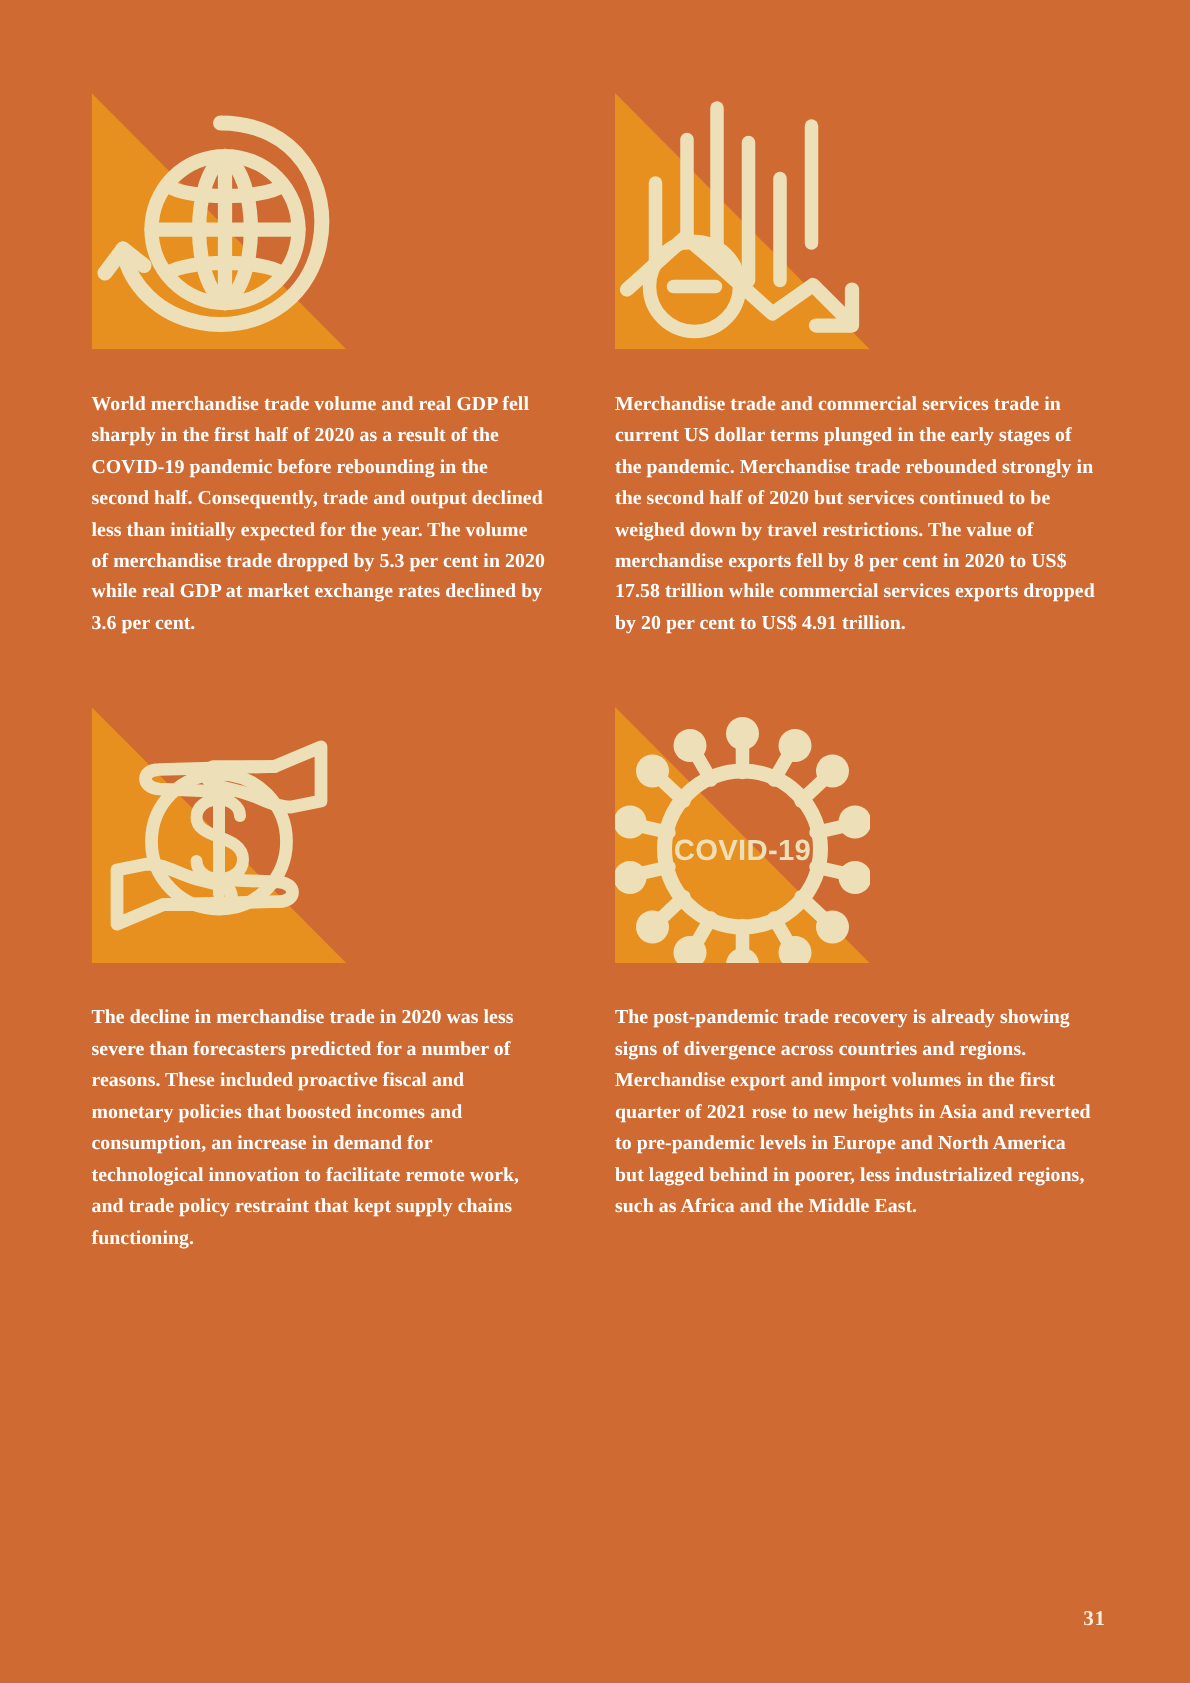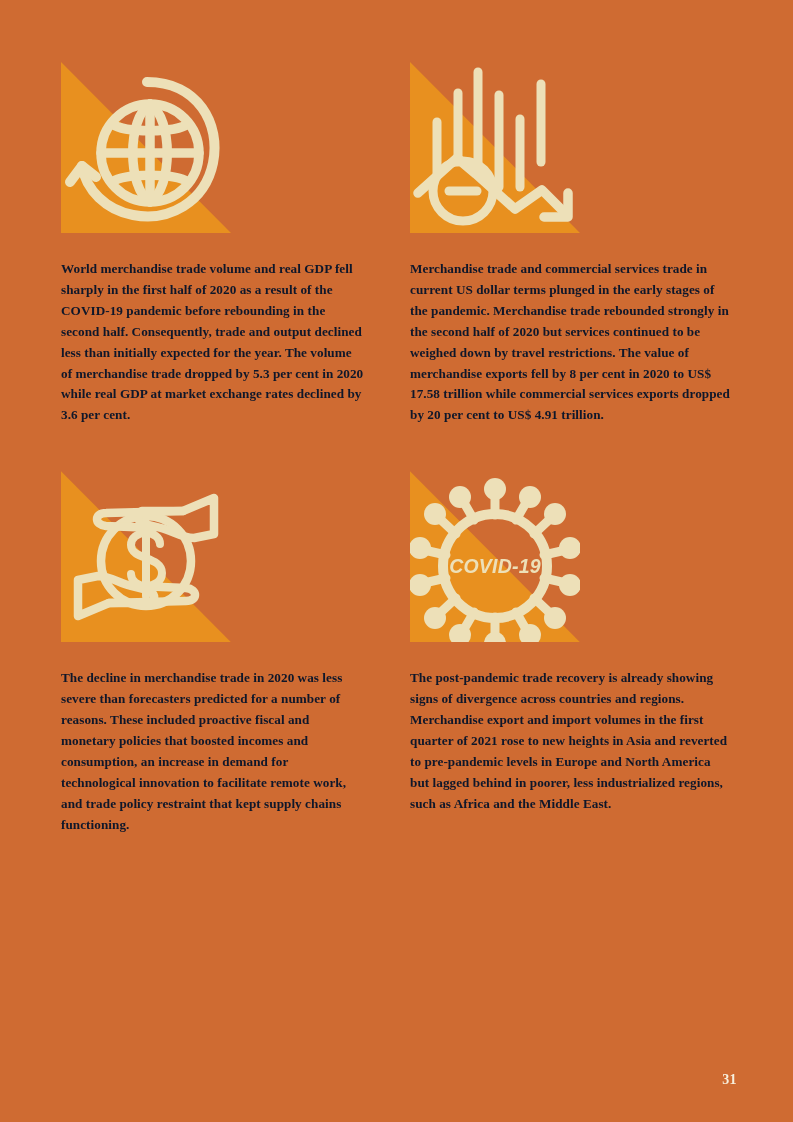--- a/index.html
+++ b/index.html
@@ -36,41 +36,40 @@
     box-sizing: border-box;
   }
   .cell.right {
     width: 322px;
   }
   .icon-block {
     position: relative;
     width: 170px;
     height: 171px;
     overflow: hidden;
-    font-style: italic;
   }
   .icon-block .tri {
     position: absolute;
     left: 0;
     top: 0;
     width: 170px;
     height: 171px;
     background: #E8901F;
     clip-path: polygon(0 0, 0 100%, 100% 100%);
   }
   .icon-block .art {
     position: absolute;
     left: 0;
     top: 0;
     width: 170px;
     height: 171px;
   }
   .blurb {
     margin-top: 26px;
-    color: #0f172a;
+    color: #ffffff;
     font-family: "Liberation Serif", serif;
     font-weight: bold;
     font-size: 13.2px;
     line-height: 20.9px;
     letter-spacing: 0.05px;
     width: 305px;
   }
   .cell.right .blurb {
     width: 322px;
   }

